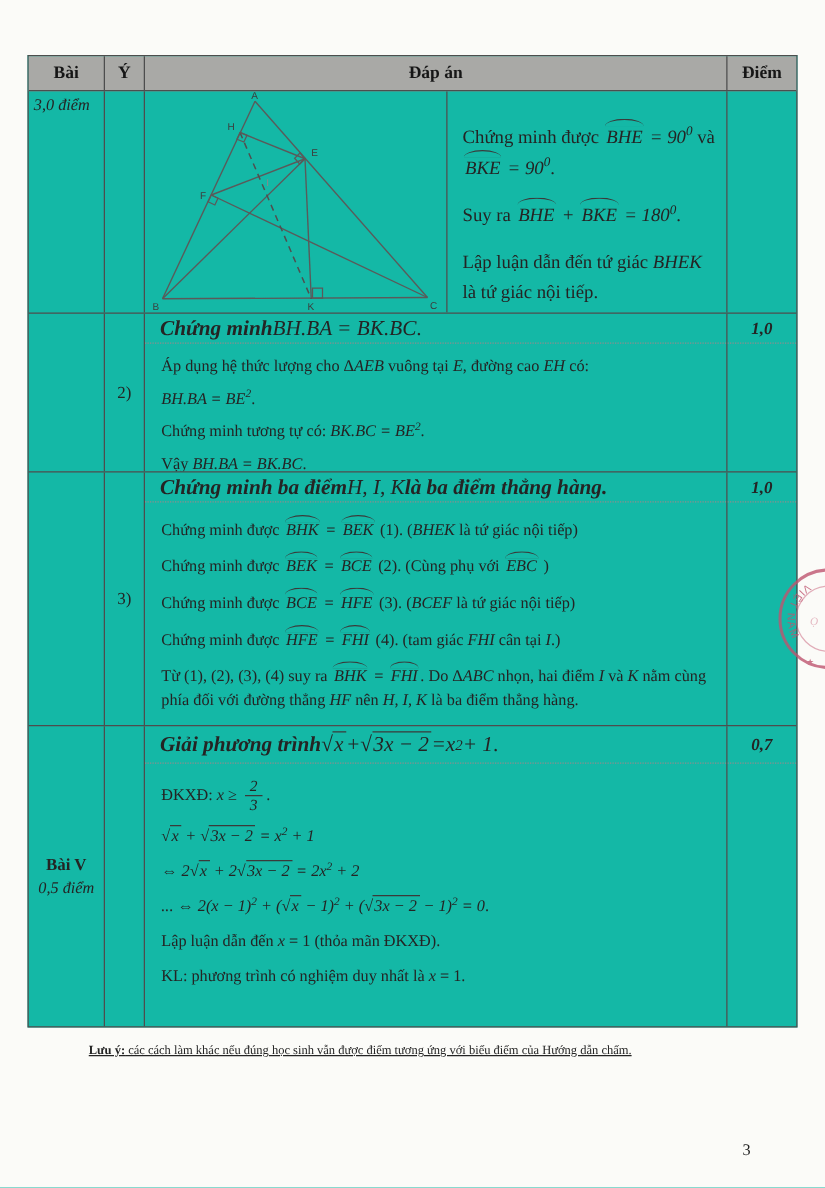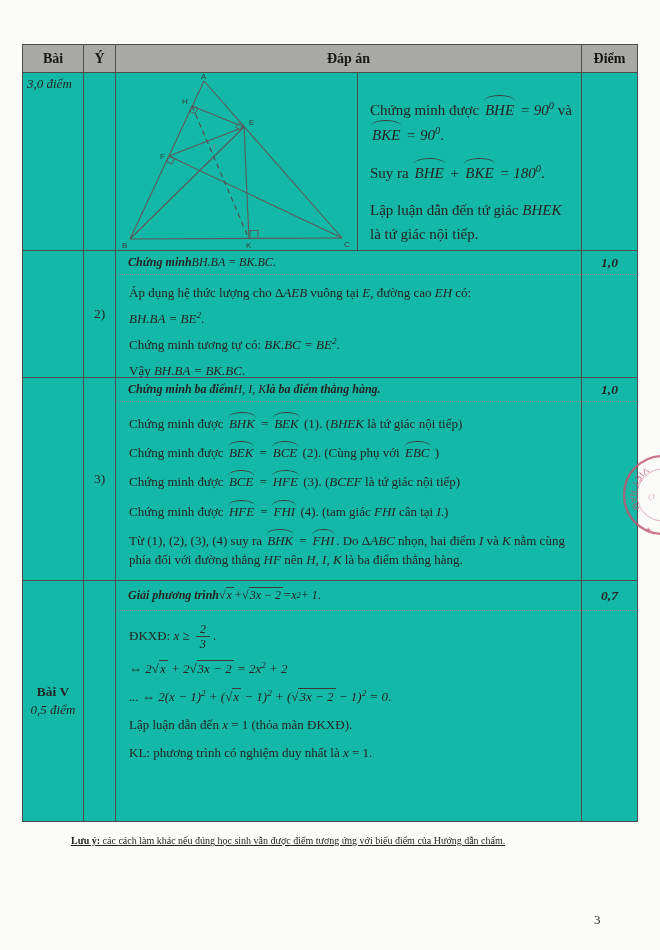--- a/index.html
+++ b/index.html
@@ -29,21 +29,21 @@
   .thead { background: #a9a9a6; height: 28px; }
   .thead .cell {
     display: flex; align-items: center; justify-content: center;
     font-weight: bold; font-size: 14px; color: #161616;
   }
 
   
   .line { font-size: 13px; line-height: 1.45; padding: 0 10px 0 13px; }
   .sub-title {
     display: flex; align-items: center;
-    font-size: 12px; padding-left: 12px;
+    font-size: 17px; padding-left: 12px;
     border-bottom: 1px dotted #8d8d8d;
     height: 24px;
     text-align: center;
   }
   .diem-strip {
     height: 24px; border-bottom: 1px dotted #8d8d8d;
     display: flex; align-items: center; justify-content: center;
     font-weight: bold; font-style: italic; font-size: 13.5px;
   }
   .y-label {
@@ -227,20 +227,21 @@
           <span class="seg-sqrt"><span class="rad">x</span></span>
           <span class="seg-i"> + </span>
           <span class="seg-sqrt"><span class="rad">3x − 2</span></span>
           <span class="seg-i"> = </span>
           <span class="seg-i">x</span>
           <span class="seg-sup">2</span>
           <span class="seg-i"> + 1</span>
           <span>.</span>
         </div>
       <div class="line pad-top"><span>ĐKXĐ: </span><span class="seg-i">x</span><span> ≥ </span><span class="frac"><span class="fnum">2</span><span class="fden">3</span></span><span>.</span></div>
+      <div class="line"><span class="seg-sqrt"><span class="rad">x</span></span><span class="seg-i"> + </span><span class="seg-sqrt"><span class="rad">3x − 2</span></span><span class="seg-i"> = </span><span class="seg-i">x</span><span class="seg-sup">2</span><span class="seg-i"> + 1</span></div>
       <div class="line"><span class="seg-i">⇔ 2</span><span class="seg-sqrt"><span class="rad">x</span></span><span class="seg-i"> + 2</span><span class="seg-sqrt"><span class="rad">3x − 2</span></span><span class="seg-i"> = 2</span><span class="seg-i">x</span><span class="seg-sup">2</span><span class="seg-i"> + 2</span></div>
       <div class="line"><span class="seg-i">... ⇔ 2(</span><span class="seg-i">x</span><span class="seg-i"> − 1)</span><span class="seg-sup">2</span><span class="seg-i"> + (</span><span class="seg-sqrt"><span class="rad">x</span></span><span class="seg-i"> − 1)</span><span class="seg-sup">2</span><span class="seg-i"> + (</span><span class="seg-sqrt"><span class="rad">3x − 2</span></span><span class="seg-i"> − 1)</span><span class="seg-sup">2</span><span class="seg-i"> = 0</span><span>.</span></div>
       <div class="line"><span>Lập luận dẫn đến </span><span class="seg-i">x</span><span> = 1 (thỏa mãn ĐKXĐ).</span></div>
       <div class="line"><span>KL: phương trình có nghiệm duy nhất là </span><span class="seg-i">x</span><span> = 1.</span></div>
     </div>
     <div class="cell c-diem">
       <div class="diem-strip">0,7</div>
     </div>
   </div>
 

